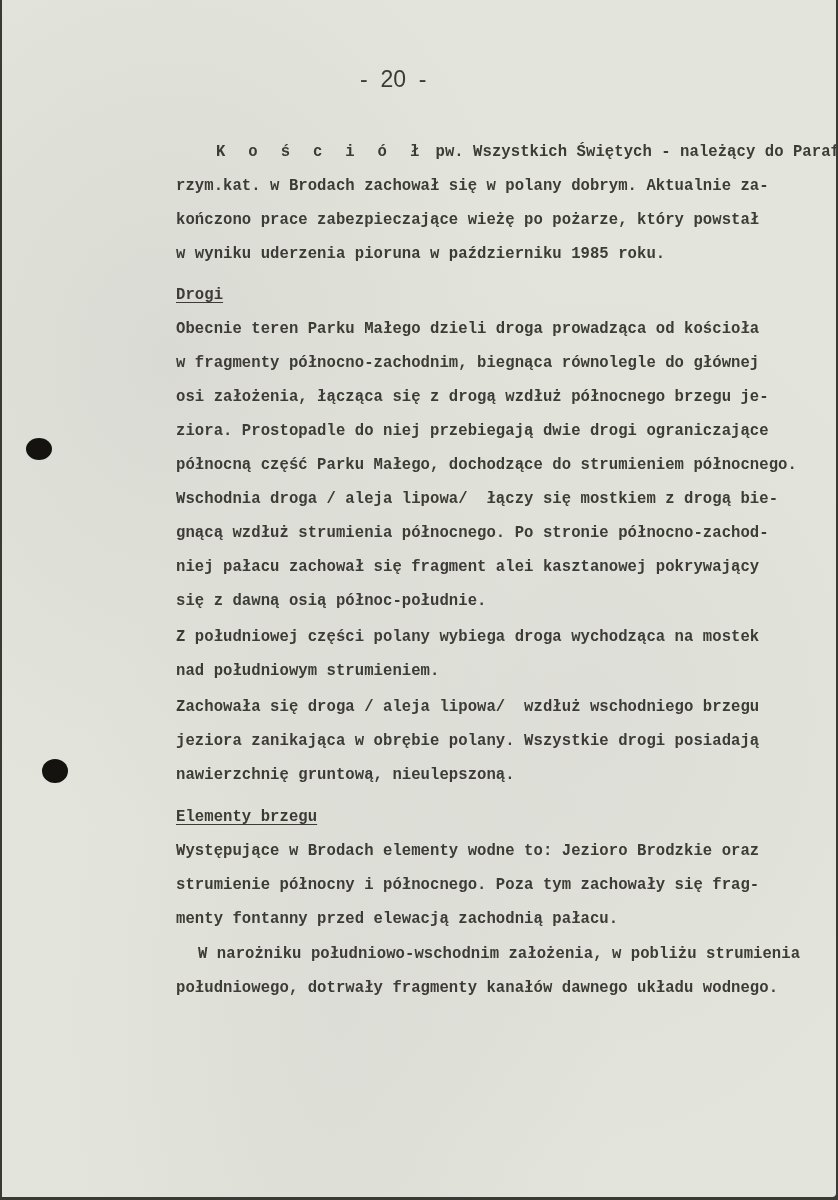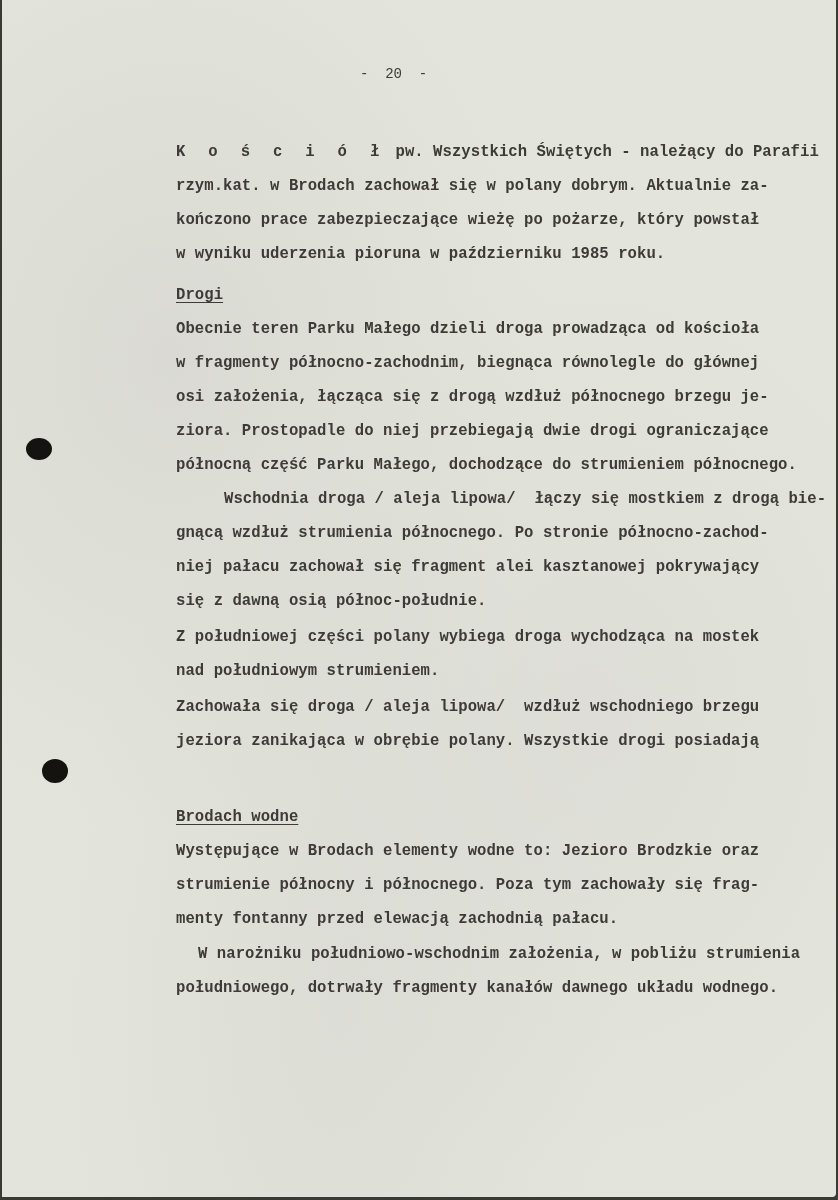--- a/index.html
+++ b/index.html
@@ -37,34 +37,34 @@
       font-size: 15.6px;
       color: #3c3b36;
       letter-spacing: 0.05px;
       white-space: pre;
       font-weight: bold;
     }
     .page-number {
       position: absolute;
       top: 66px;
       left: 358px;
-      font-family: Liberation Mono, monospace;
-      font-size: 14px;
+      font-family: Liberation Sans, sans-serif;
+      font-size: 23px;
       color: #3c3b36;
       white-space: pre;
     }
     .line { position: absolute; left: 174px; }
     .heading {
       position: absolute;
       left: 174px;
       text-decoration: underline;
       text-underline-offset: 3px;
       font-weight: bold;
     }
-    .spaced { letter-spacing: 6.8px; }
+    .spaced { letter-spacing: 6.8px; margin-left: 40px; }
   </style>
 </head>
 <body>
 
 <div class="page">
   <div class="punch-hole hole-1"></div>
   <div class="punch-hole hole-2"></div>
 
   <div class="page-number">-  20  -</div>
 
@@ -75,31 +75,32 @@
     <div class="line" style="top:245px;">w wyniku uderzenia pioruna w październiku 1985 roku.</div>
   </div>
 
   <div class="text">
     <div class="heading" style="top:286px;">Drogi</div>
     <div class="line" style="top:320px;">Obecnie teren Parku Małego dzieli droga prowadząca od kościoła</div>
     <div class="line" style="top:354px;">w fragmenty północno-zachodnim, biegnąca równolegle do głównej</div>
     <div class="line" style="top:388px;">osi założenia, łącząca się z drogą wzdłuż północnego brzegu je-</div>
     <div class="line" style="top:422px;">ziora. Prostopadle do niej przebiegają dwie drogi ograniczające</div>
     <div class="line" style="top:456px;">północną część Parku Małego, dochodzące do strumieniem północnego.</div>
-    <div class="line" style="top:490px;margin-left:48px;">Wschodnia droga / aleja lipowa/  łączy się mostkiem z drogą bie-</div>
+    <div class="line" style="top:490px;">Wschodnia droga / aleja lipowa/  łączy się mostkiem z drogą bie-</div>
     <div class="line" style="top:524px;">gnącą wzdłuż strumienia północnego. Po stronie północno-zachod-</div>
     <div class="line" style="top:558px;">niej pałacu zachował się fragment alei kasztanowej pokrywający</div>
     <div class="line" style="top:592px;">się z dawną osią północ-południe.</div>
     <div class="line" style="top:628px;">Z południowej części polany wybiega droga wychodząca na mostek</div>
     <div class="line" style="top:662px;text-align:center;">nad południowym strumieniem.</div>
     <div class="line" style="top:698px;">Zachowała się droga / aleja lipowa/  wzdłuż wschodniego brzegu</div>
     <div class="line" style="top:732px;">jeziora zanikająca w obrębie polany. Wszystkie drogi posiadają</div>
+    <div class="line" style="top:766px;">nawierzchnię gruntową, nieulepszoną.</div>
   </div>
 
   <div class="text">
-    <div class="heading" style="top:808px;">Brodach wodne</div>
+    <div class="heading" style="top:808px;">Elementy brzegu</div>
     <div class="line" style="top:842px;">Występujące w Brodach elementy wodne to: Jezioro Brodzkie oraz</div>
     <div class="line" style="top:876px;">strumienie północny i północnego. Poza tym zachowały się frag-</div>
     <div class="line" style="top:910px;">menty fontanny przed elewacją zachodnią pałacu.</div>
     <div class="line" style="top:945px;margin-left:22px;">W narożniku południowo-wschodnim założenia, w pobliżu strumienia</div>
     <div class="line" style="top:979px;">południowego, dotrwały fragmenty kanałów dawnego układu wodnego.</div>
   </div>
 </div>
 
 </body></html>

